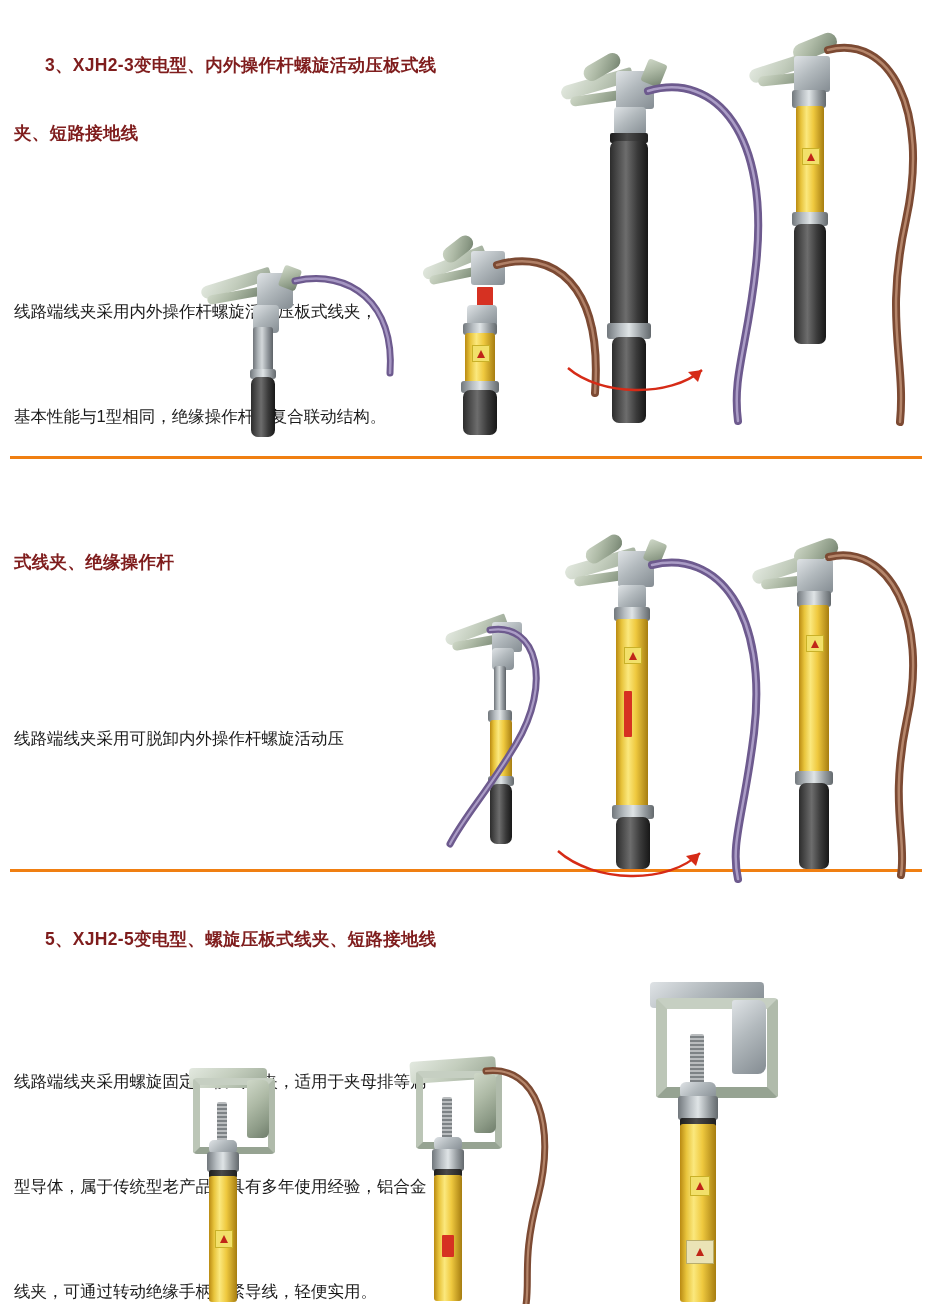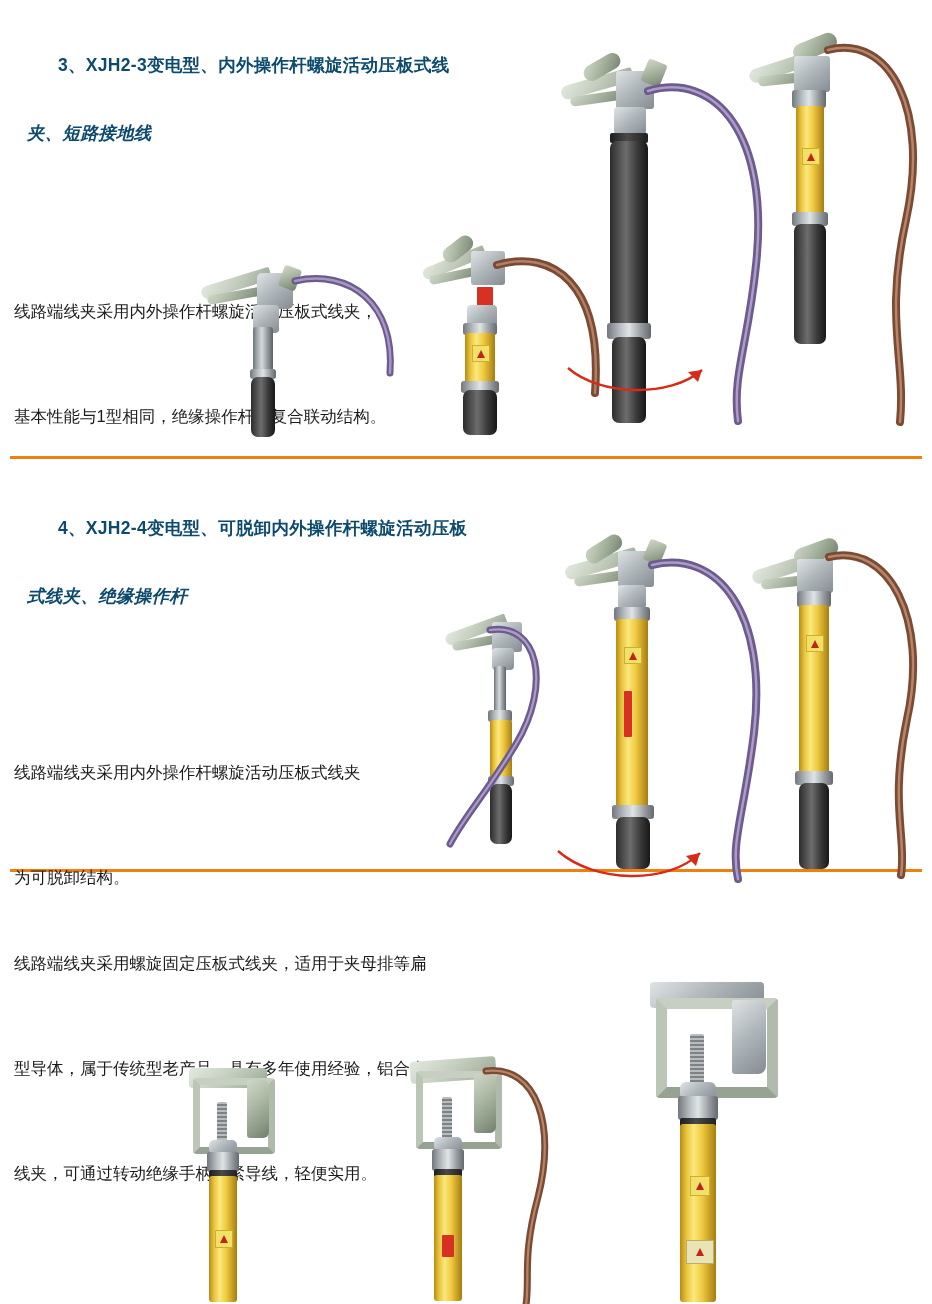--- a/index.html
+++ b/index.html
@@ -34,25 +34,25 @@
     height: 3px;
     background: #f07f12;
     margin: 0 10px;
   }
 
   .heading {
     font-size: 17.5px;
     font-weight: bold;
     letter-spacing: 0.3px;
     line-height: 34px;
-    padding-left: 27px;
-    color: #0c4a6e;
+    padding-left: 14px;
+    color: #7f1d1d;
     white-space: pre;
   }
-  .heading .l2 { display: block; font-style: italic; }
+  .heading .l2 { display: block; }
 
   .para {
     font-size: 16.5px;
     line-height: 35px;
     padding-left: 14px;
     color: #1a1a1a;
     white-space: pre;
   }
   .para span { display: block; }
 
@@ -227,27 +227,25 @@
         <path d="M48 20 C 110 4, 150 80, 126 190 C 104 290, 126 330, 120 392" fill="none" stroke="#b5866b" stroke-width="2.5" stroke-linecap="round"></path>
       </svg>
     </div>
   </div>
 
   <div class="divider"></div>
 
   <div class="section sec-2">
 
     <div class="heading" style="padding-top:18px;">
-      <span>4、XJH2-4变电型、可脱卸内外操作杆螺旋活动压板</span>
       <span class="l2">式线夹、绝缘操作杆</span>
     </div>
 
     <div class="para" style="padding-top:4px;">
-      <span>线路端线夹采用内外操作杆螺旋活动压板式线夹</span>
-      <span>为可脱卸结构。</span>
+      <span>线路端线夹采用可脱卸内外操作杆螺旋活动压</span>
     </div>
 
     <div class="art" style="left:440px; top:155px; width:170px; height:230px;">
       <div class="alloy-light" style="left:4px; top:10px; width:64px; height:12px; transform:rotate(-20deg); border-radius:7px 2px 2px 7px;"></div>
       <div class="alloy" style="left:12px; top:24px; width:50px; height:9px; transform:rotate(-10deg); border-radius:6px;"></div>
       <div class="steel" style="left:52px; top:8px; width:30px; height:30px;"></div>
       <div class="steel" style="left:52px; top:34px; width:22px; height:22px; border-radius:4px;"></div>
       <div class="rod-grey" style="left:54px; top:52px; width:12px; height:48px;"></div>
       <div class="collar" style="left:48px; top:96px; width:24px; height:12px;"></div>
       <div class="rod-yellow" style="left:50px; top:106px; width:22px; height:60px;"></div>
@@ -296,20 +294,23 @@
         <path d="M44 18 C 104 4, 144 80, 122 180 C 104 266, 122 300, 116 336" fill="none" stroke="#7c4a33" stroke-width="8" stroke-linecap="round"></path>
         <path d="M44 18 C 104 4, 144 80, 122 180 C 104 266, 122 300, 116 336" fill="none" stroke="#b5866b" stroke-width="2.5" stroke-linecap="round"></path>
       </svg>
     </div>
   </div>
 
   <div class="divider"></div>
 
   <div class="section sec-3">
 
+    <div class="heading" style="padding-top:16px;">
+      <span>5、XJH2-5变电型、螺旋压板式线夹、短路接地线</span>
+    </div>
 
     <div class="para" style="padding-top:4px;">
       <span>线路端线夹采用螺旋固定压板式线夹，适用于夹母排等扁</span>
       <span>型导体，属于传统型老产品、具有多年使用经验，铝合金</span>
       <span>线夹，可通过转动绝缘手柄夹紧导线，轻便实用。</span>
     </div>
 
     <div class="art" style="left:175px; top:190px; width:150px; height:240px;">
       <div class="alloy-light" style="left:14px; top:6px; width:78px; height:20px; border-radius:4px;"></div>
       <div class="cclamp" style="left:18px; top:16px; width:68px; height:62px;"></div>

